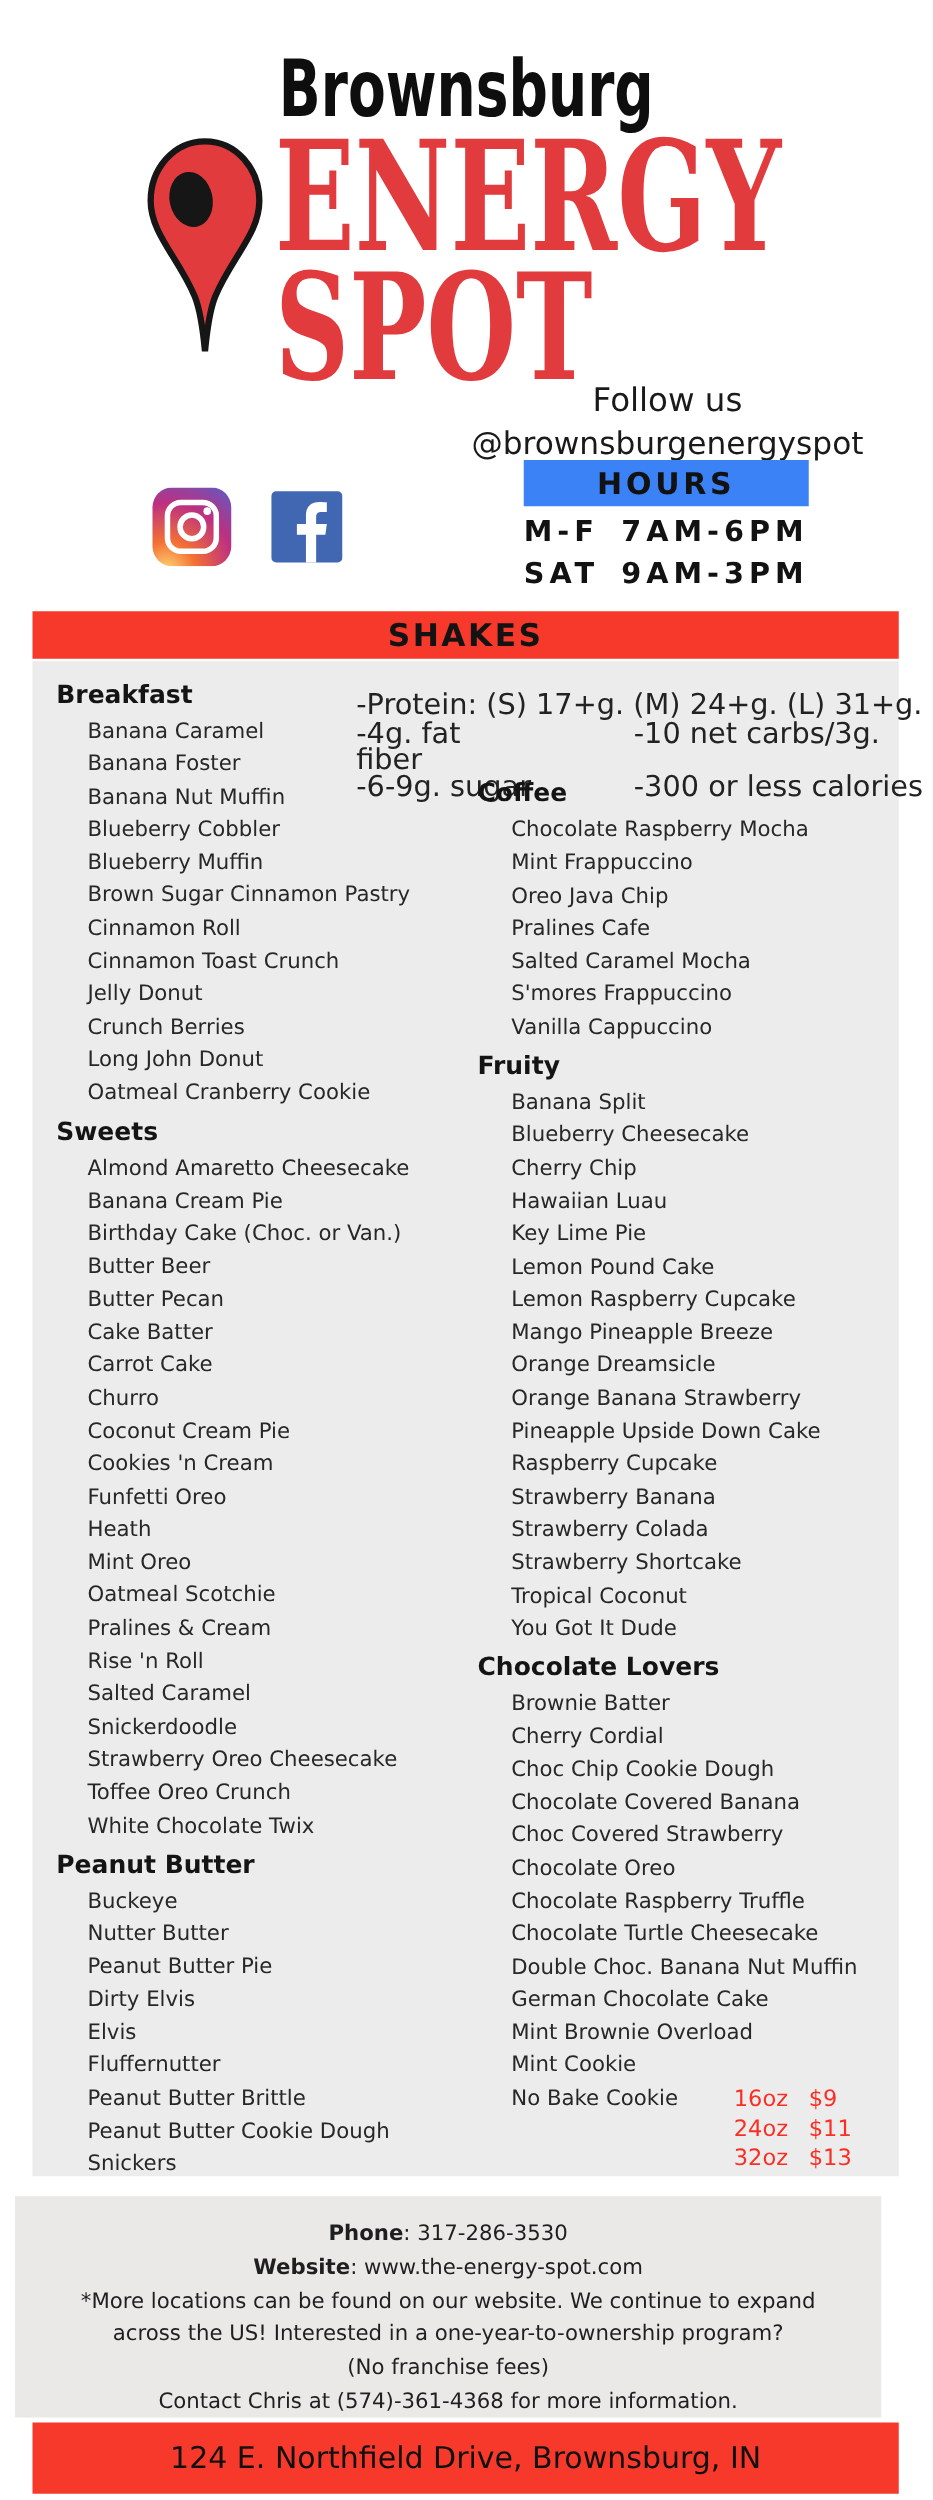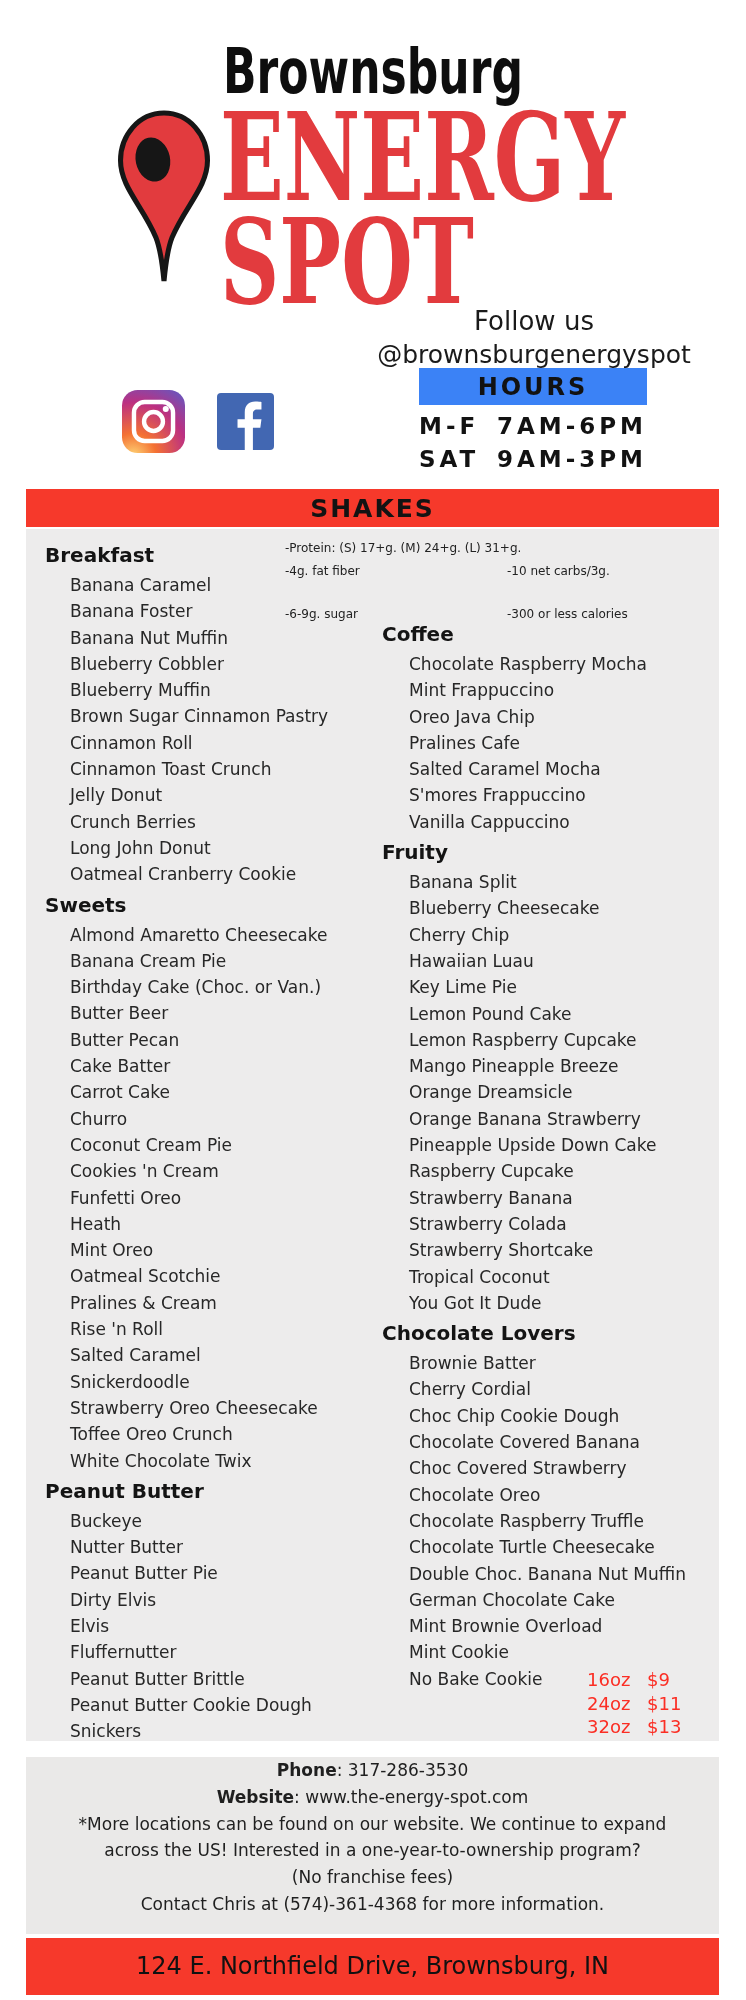--- a/index.html
+++ b/index.html
@@ -28,36 +28,36 @@
   
   .menu-panel{left:26px;top:529px;width:693px;height:1212px;background:#edecec;}
   .col{position:absolute;font-size:17px;}
   .col-left{left:19px;top:14px;width:322px;}
   .col-right{left:356px;top:93px;width:348px;}
   .section-title{font-size:20px;font-weight:bold;line-height:24px;margin:5px 0;color:#141414;}
   .col > .section-title:first-child{margin-top:0;}
   .menu-item{line-height:26.3px;padding-left:25px;white-space:nowrap;color:#272727;}
   .col-right .menu-item{padding-left:27px;}
 
-  .nutrition{left:259px;top:9px;width:405px;height:95px;font-size:12px;color:#222;}
+  .nutrition{left:259px;top:25px;width:405px;height:95px;font-size:23px;color:#222;}
   .nutrition > div{position:absolute;line-height:21px;}
   .nut-protein{left:0;top:0;white-space:nowrap;}
   .nut-fat{left:0;top:23px;width:118px;}
   .nut-carbs{left:222px;top:23px;white-space:nowrap;}
   .nut-sugar{left:0;top:66px;white-space:nowrap;}
   .nut-cal{left:222px;top:66px;white-space:nowrap;}
 
   .prices{left:561px;top:1139px;color:#fb2e24;font-size:18px;}
   .price-row{display:flex;line-height:23.5px;}
   .price-size{width:48px;}
   .price-val{margin-left:12px;}
 
   
-  .footer-box{left:26px;top:1757px;width:693px;height:177px;background:#eae9e8;text-align:center;
-              font-size:17px;line-height:26.8px;box-sizing:border-box;color:#1f1f1f;}
+  .footer-box{left:12px;top:1757px;width:693px;height:177px;background:#eae9e8;text-align:center;
+              font-size:17px;line-height:26.8px;padding-top:17px;box-sizing:border-box;color:#1f1f1f;}
   .footer-expand{padding:0 26px;}
   .flabel{font-weight:bold;}
   .address-bar{left:26px;top:1938px;width:693px;height:57px;background:#f6392b;text-align:center;
                line-height:57px;font-size:24px;color:#111111;}
 </style>
 </head>
 <body>
 
 <div id="page">
 

